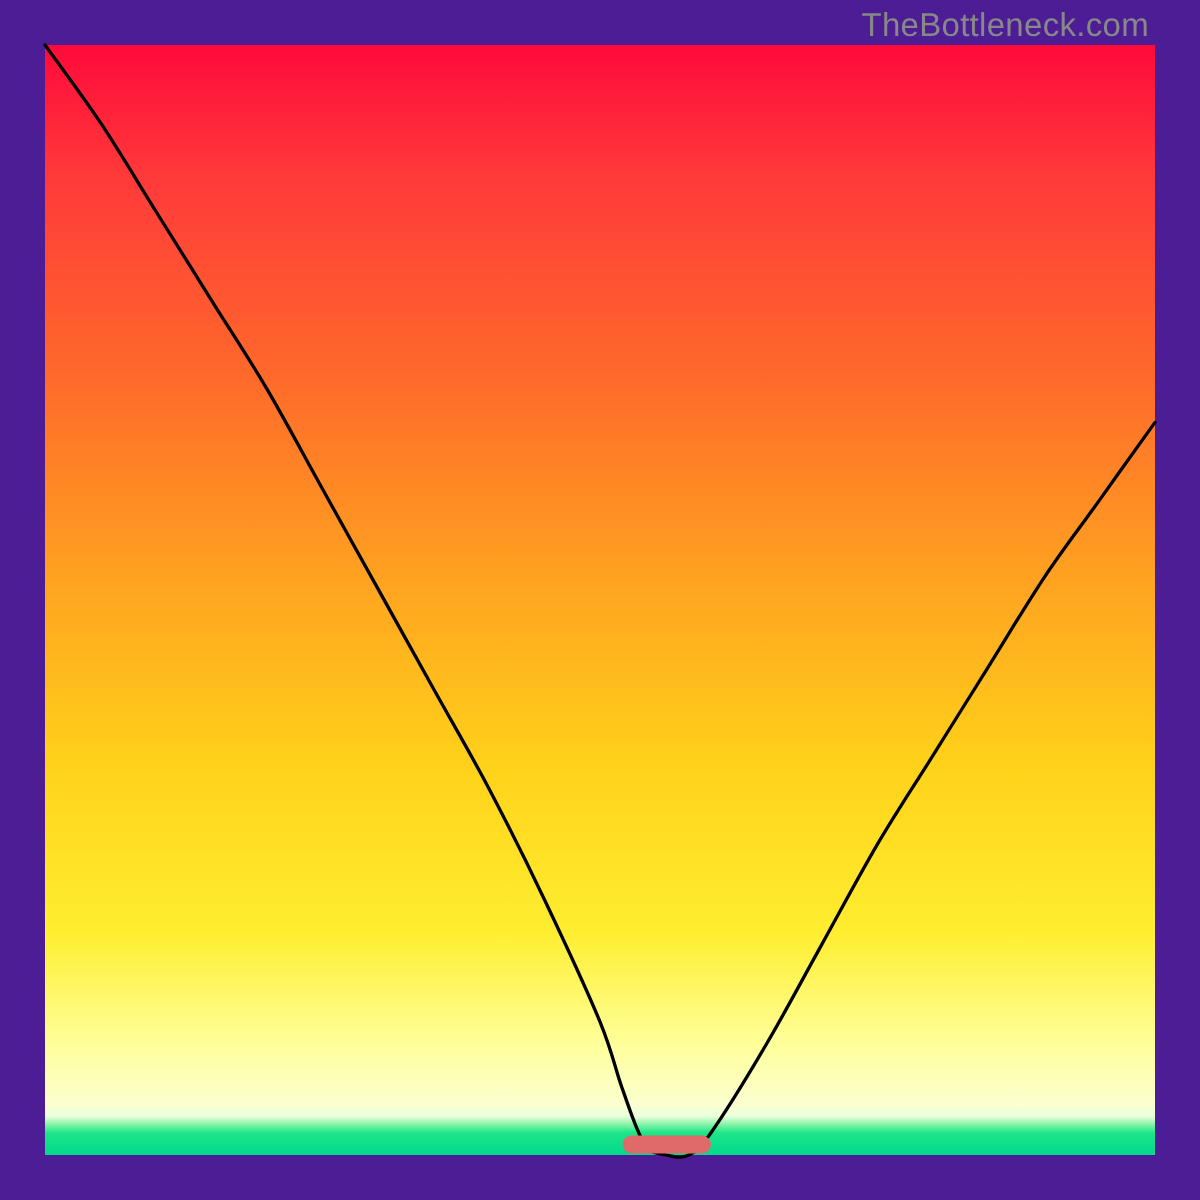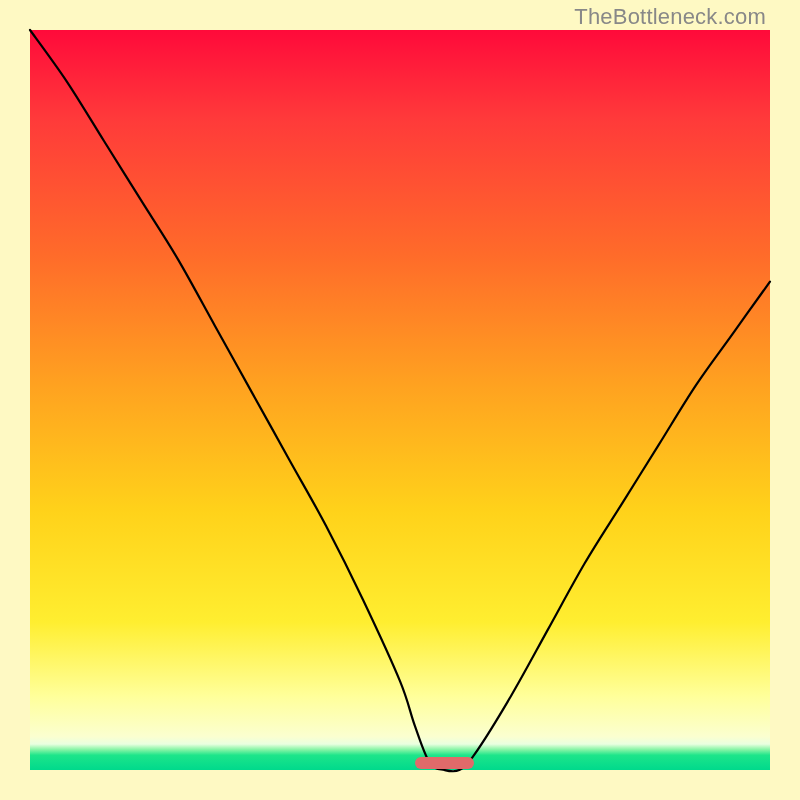--- a/index.html
+++ b/index.html
@@ -8,21 +8,21 @@
     width: 800px;
     height: 800px;
     background: #000;
     overflow: hidden;
     font-family: Arial, Helvetica, sans-serif;
   }
   .frame {
     position: relative;
     width: 800px;
     height: 800px;
-    background: #fef9c3;
+    background: #4c1d95;
   }
   .plot-area {
     position: absolute;
     left: 30px;
     top: 30px;
     width: 740px;
     height: 740px;
     
     background:
       linear-gradient(

